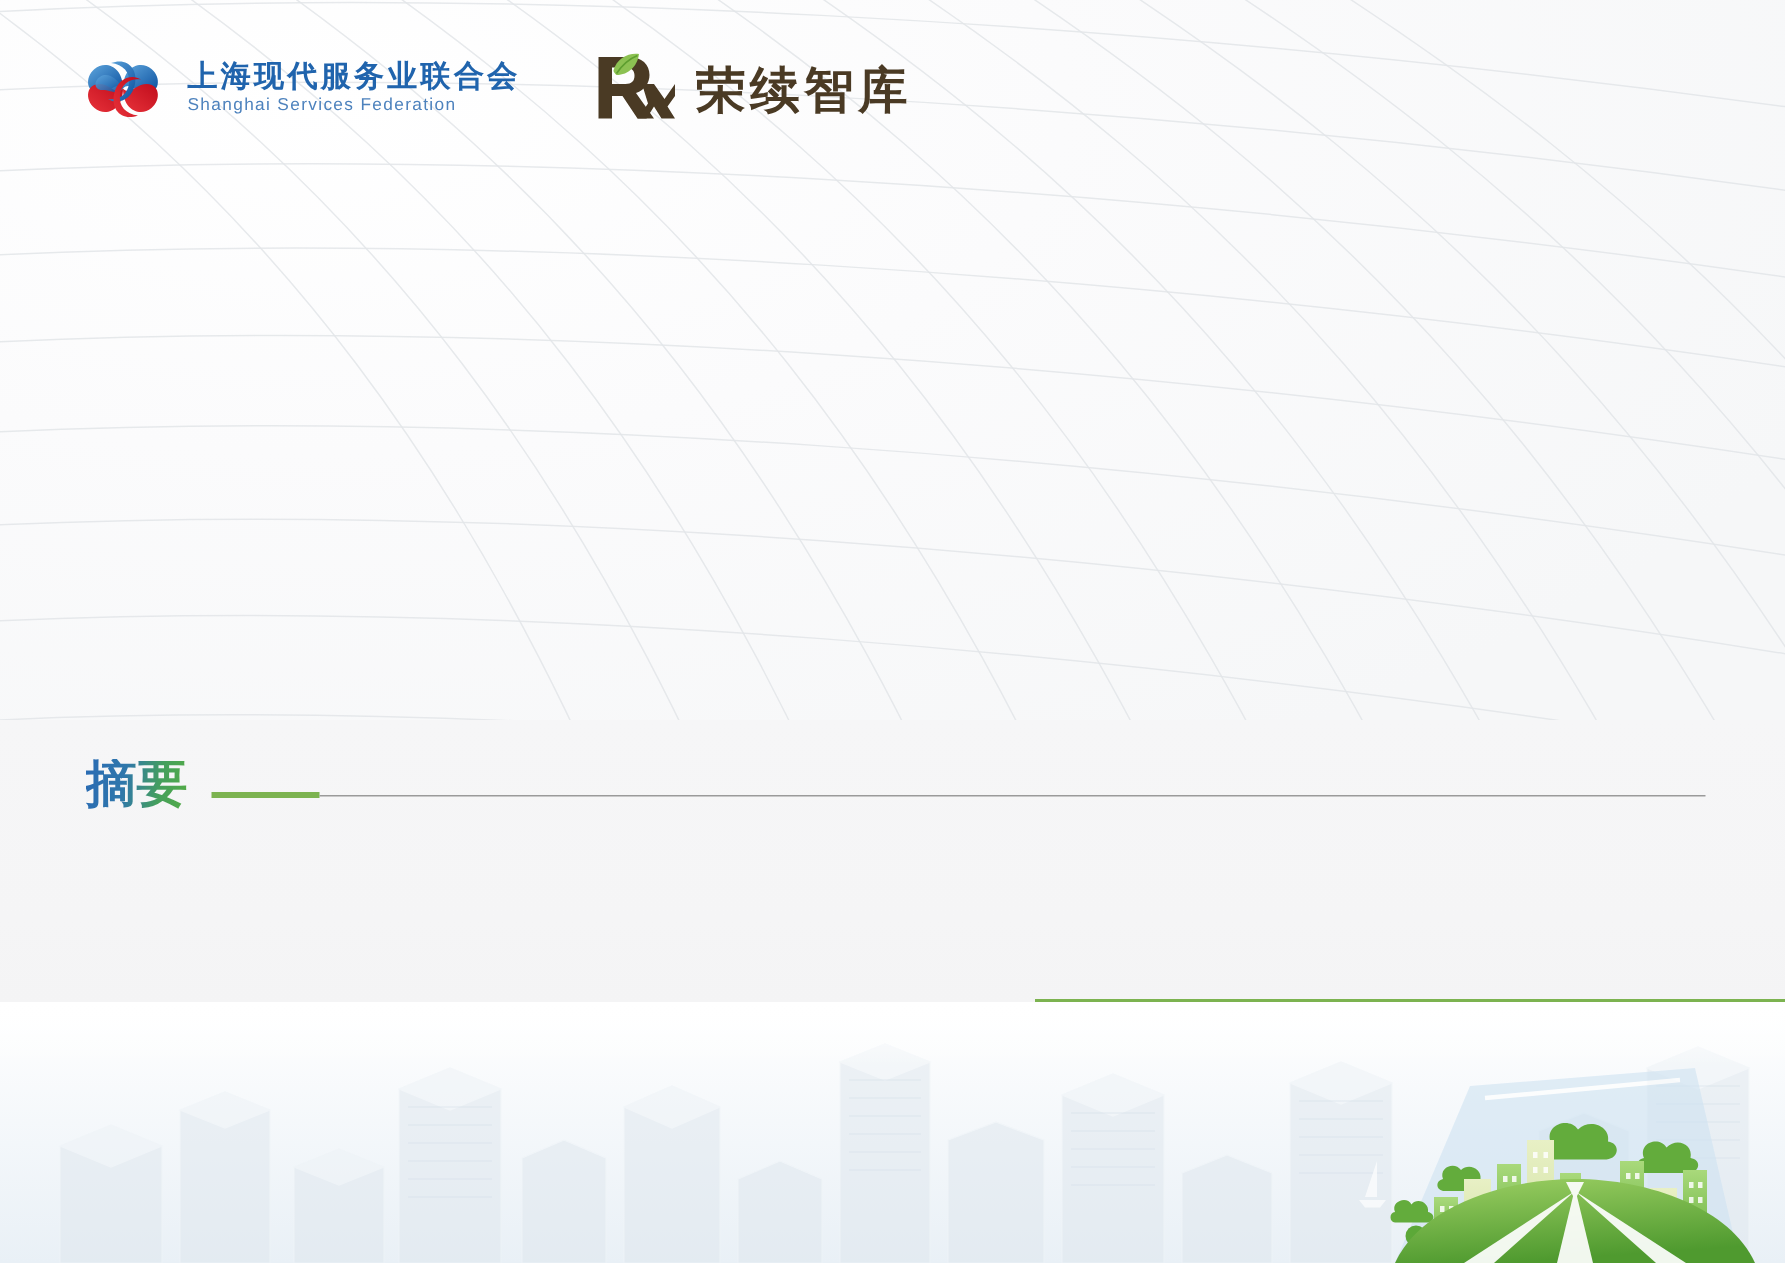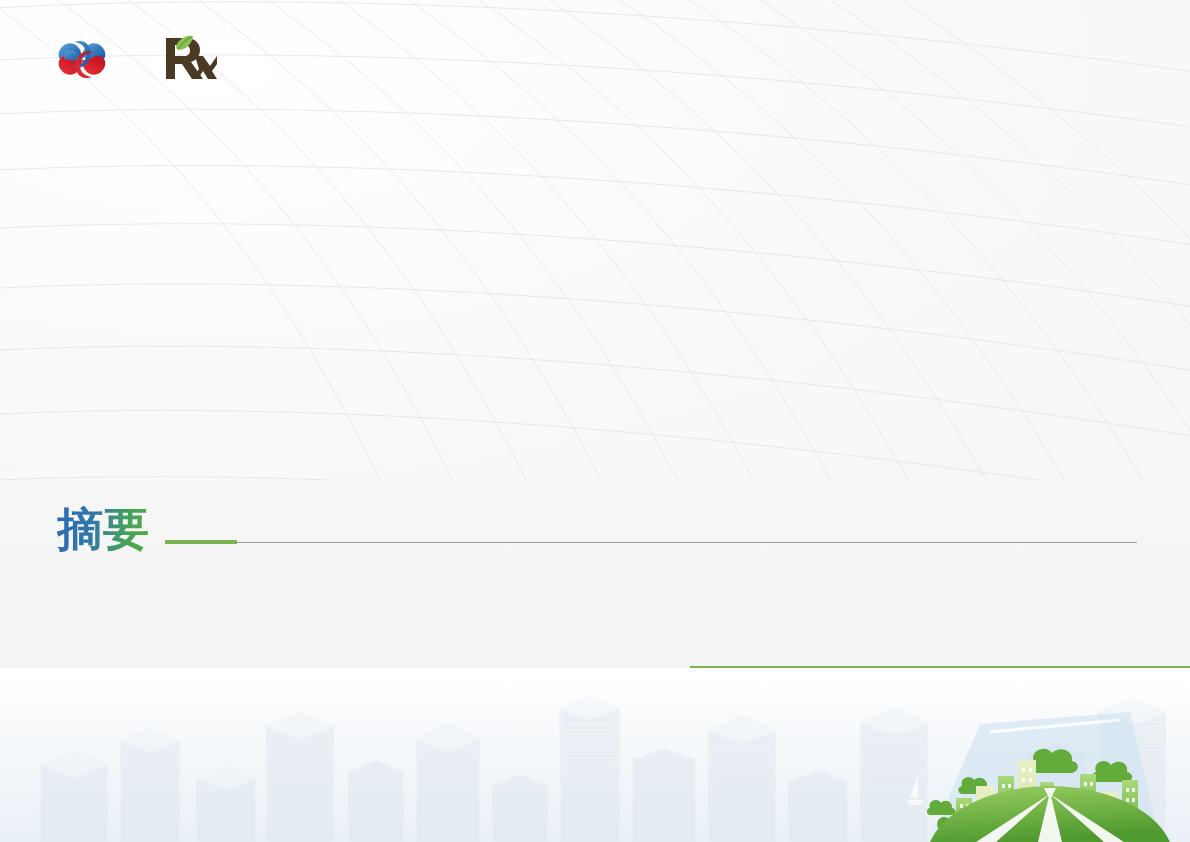--- a/index.html
+++ b/index.html
@@ -77,21 +77,21 @@
   }
   .title .cn{ color:#2a6bb4; }
   .title .en{ color:#7cb350; }
 
   
   .abs-head{
     position:absolute; left:57px; top:506px;
     display:flex; align-items:flex-end; width:1080px;
   }
   .abs-title{
-    font-size:46px; font-weight:bold; line-height:1;
+    font-size:34px; font-weight:bold; line-height:1;
     background:linear-gradient(100deg,#2a6bb4 0%, #2f77ab 38%, #45a05c 72%, #54ac44 100%);
     -webkit-background-clip:text; background-clip:text;
     -webkit-text-fill-color:transparent; color:#2a6bb4;
     white-space:nowrap;
   }
   .abs-rule-wrap{
     flex:1 1 auto; display:flex; align-items:center; margin-left:16px; margin-bottom:8px;
   }
   .abs-rule-green{ height:4px; width:72px; background:#7cb350; flex:0 0 auto; }
   .abs-rule-grey{ height:1px; flex:1 1 auto; background:#9a9a9a; }
@@ -174,33 +174,38 @@
           </defs>
           <path d="M30,23 C 30,8 18,4 11,10 C 4,16 6,26 14,26 C 22,26 25,18 30,23 Z" fill="url(#gBlue)"></path>
           <path d="M30,23 C 30,8 42,4 49,10 C 56,16 54,26 46,26 C 38,26 35,18 30,23 Z" fill="url(#gBlue)"></path>
           <path d="M30,23 C 30,38 18,42 11,36 C 4,30 6,20 14,20 C 22,20 25,28 30,23 Z" fill="url(#gRed)"></path>
           <path d="M30,23 C 30,38 42,42 49,36 C 56,30 54,20 46,20 C 38,20 35,28 30,23 Z" fill="url(#gRed)"></path>
           <path d="M30,23 C 26,16 20,12 15,15 C 10,18 11,24 16,24 C 23,24 26,28 30,23 Z" fill="url(#gBlue)" opacity="0.9"></path>
           <path d="M22,6 C 33,2 40,10 38,20 C 36,31 26,34 20,30 C 27,31 33,27 34,20 C 35,12 30,7 22,6 Z" fill="url(#gBlue)"></path>
           <path d="M40,41 C 29,45 22,37 24,27 C 26,16 36,13 42,17 C 35,16 29,20 28,27 C 27,35 32,40 40,41 Z" fill="url(#gRed)"></path>
         </svg>
       </span>
+      <span class="logo-ssf-text">
+        <span class="logo-ssf-cn">上海现代服务业联合会</span>
+        <span class="logo-ssf-en">Shanghai Services Federation</span>
+      </span>
     </div>
 
     <div class="logo-rx">
       <span class="logo-rx-mark">
         <svg width="56" height="50" viewBox="0 0 56 50" aria-hidden="true">
           <path d="M4,4 L4,45 L13,45 L13,30 L20,30 L30,45 L41,45 L29,28
                    C35,26 38,21 38,16 C38,9 33,4 24,4 Z
                    M13,11 L22,11 C26,11 28,13 28,16.5 C28,20 26,22 22,22 L13,22 Z" fill="#4a3a24"></path>
           <path d="M33,22 L41,22 L48,32 L55,22 L55,30 L50,37 L55,45 L46,45 L41,37 L36,45 L30,45 L37,35 Z" fill="#4a3a24"></path>
           <path d="M14,13 C16,5 24,1 31,2 C30,10 24,16 16,16 C15,15 14,14 14,13 Z" fill="#8cc152"></path>
           <path d="M16,15 C20,9 25,5 30,3" stroke="#5d9e2f" stroke-width="1.1" fill="none"></path>
         </svg>
       </span>
+      <span class="logo-rx-text">荣续智库</span>
     </div>
 
   </div>
 
 
   <div class="abstract-panel"></div>
 
   <div class="abs-head">
     <span class="abs-title">摘要</span>
     <span class="abs-rule-wrap">

